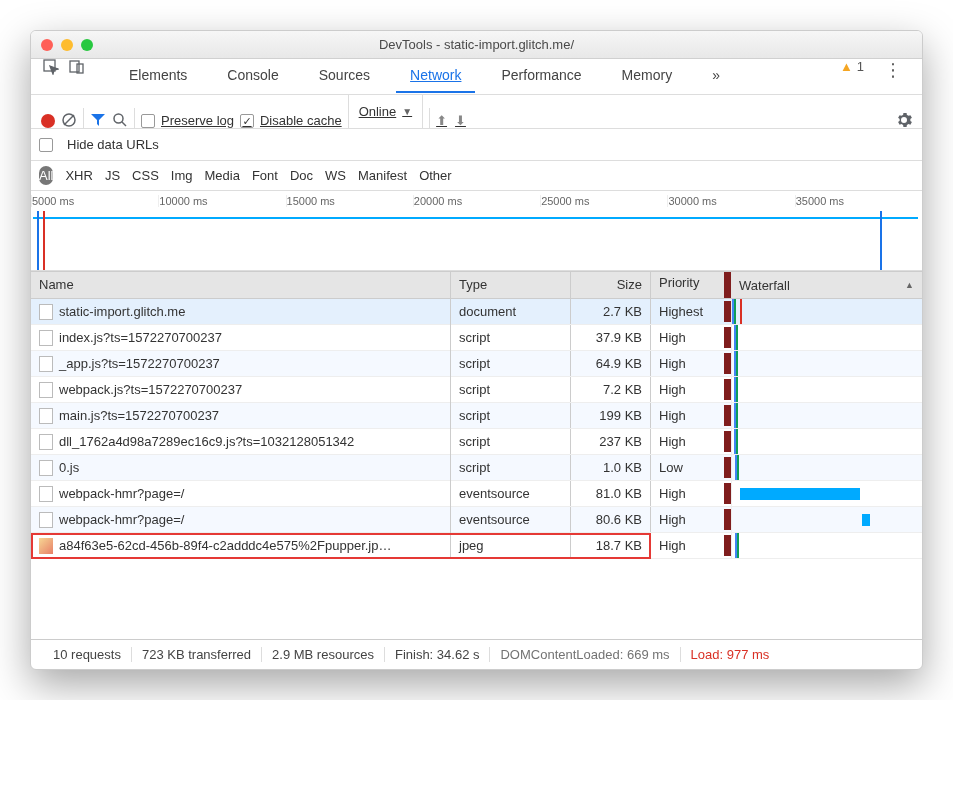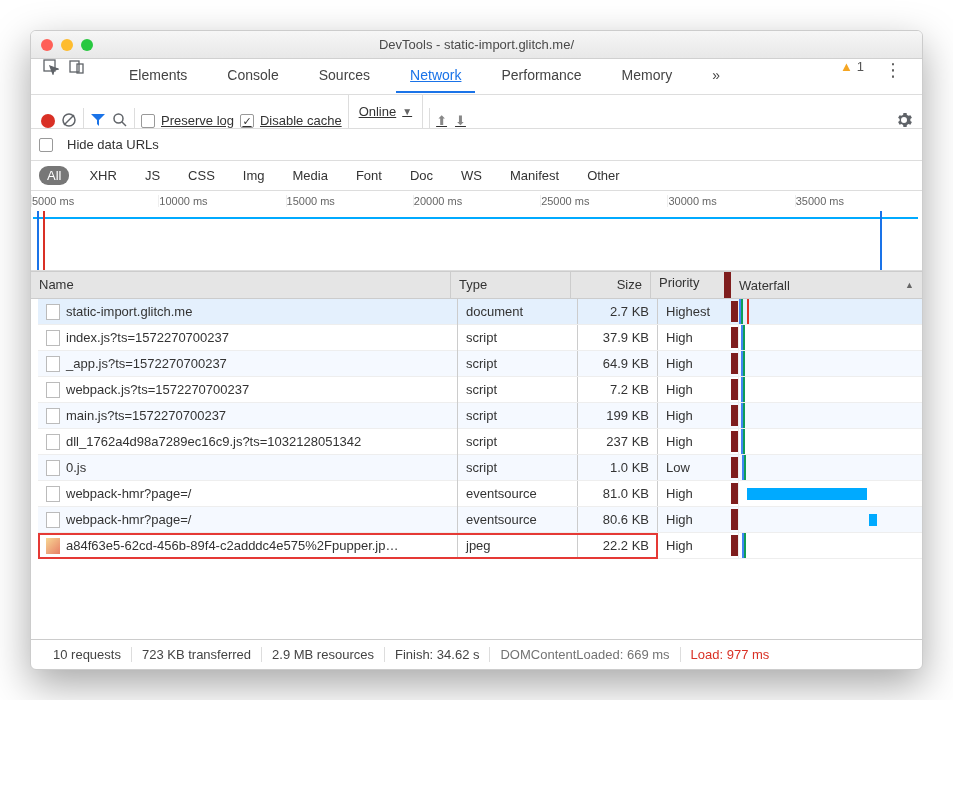--- a/index.html
+++ b/index.html
@@ -28,38 +28,38 @@
 .funnel { color: #1a73e8; }
 .checkbox { width: 14px; height: 14px; border: 1px solid #999; border-radius: 2px; display: inline-flex; align-items: center; justify-content: center; background: #fff; }
 .checkbox.checked::after { content: "✓"; font-size: 11px; color: #333; }
 .label { font-size: 13px; color: #333; }
 .select-online { display: flex; align-items: center; gap: 6px; border-left: 1px solid #ddd; border-right: 1px solid #ddd; padding: 0 10px; height: 100%; }
 .up-down-arrows { display: flex; gap: 8px; color: #888; }
 .gear { margin-left: auto; color: #5f6368; }
 .filter-row { height: 32px; border-bottom: 1px solid #ddd; display: flex; align-items: center; padding: 0 8px; gap: 14px; }
 .filter-input { width: 180px; height: 22px; border: 1px solid #ccc; border-radius: 3px; padding: 0 6px; font-size: 12px; color: #888; }
 .type-row { height: 30px; border-bottom: 1px solid #ddd; display: flex; align-items: center; padding: 0 8px; gap: 12px; font-size: 13px; }
-.type-chip { padding: 2px 8px; border-radius: 9px; cursor: pointer; }
+.type-chip { padding: 2px 0; border-radius: 9px; cursor: pointer; }
 .type-chip.active { background: #777; color: #fff; }
 .timeline { height: 80px; border-bottom: 1px solid #ddd; position: relative; }
 .timeline-ticks { display: flex; font-size: 11px; color: #666; padding: 4px 0 0 0; }
 .tick { flex: 1; border-left: 1px solid #eee; }
 .timeline-canvas { position: absolute; top: 20px; left: 0; right: 0; bottom: 0; }
 .tl-line { position: absolute; top: 6px; left: 2px; right: 4px; height: 2px; background: #00aaff; }
 .tl-mark-blue { position: absolute; top: 0; bottom: 0; width: 2px; background: #1a73e8; }
 .tl-mark-red { position: absolute; top: 0; bottom: 0; width: 2px; background: #d93025; }
 .table-wrap { }
 .table-head { display: flex; height: 28px; background: #e5e5e5; border-bottom: 1px solid #ccc; border-top: 1px solid #ccc; font-size: 13px; color: #333; }
 .col-name { width: 420px; padding: 5px 8px; border-right: 1px solid #ccc; }
 .col-type { width: 120px; padding: 5px 8px; border-right: 1px solid #ccc; }
 .col-size { width: 80px; padding: 5px 8px; border-right: 1px solid #ccc; text-align: right; }
 .col-pri { width: 80px; padding: 3px 8px; border-right: 7px solid #7f1d1d; }
 .col-wf { flex: 1; padding: 5px 8px; display: flex; justify-content: space-between; align-items: center; }
 .sort-tri { font-size: 9px; color: #666; }
-.table-body { min-height: 330px; position: relative; margin-left: 7px; }
+.table-body { min-height: 330px; position: relative; }
 .row { display: flex; height: 26px; font-size: 13px; border-bottom: 1px solid #eee; align-items: center; }
 .row.even { background: #f5f9ff; }
 .row.highlight { background: #e4f0fd; }
 .row .col-name { display: flex; align-items: center; gap: 6px; white-space: nowrap; overflow: hidden; text-overflow: ellipsis; }
 .file-icon { width: 14px; height: 16px; border: 1px solid #bbb; background: #fff; flex-shrink: 0; }
 .file-icon.img { background: linear-gradient(135deg,#f7d794,#e77f67); border: none; }
 .wf-cell { flex: 1; position: relative; height: 100%; border-left: 1px solid #eee; }
 .wf-bar { position: absolute; height: 12px; top: 7px; background: #00aaff; }
 .wf-tick-blue { position: absolute; top: 0; bottom: 0; width: 2px; background: #4285f4; }
 .wf-tick-green { position: absolute; top: 0; bottom: 0; width: 2px; background: #0f9d58; }
@@ -320,21 +320,21 @@
           <div class="wf-cell">
             <div class="wf-bar" style="left: 130px; width: 8px;"></div>
           </div>
         </div>
         <div class="row">
           <div class="col-name">
             <span class="file-icon img"></span>
             <span>a84f63e5-62cd-456b-89f4-c2adddc4e575%2Fpupper.jp…</span>
           </div>
           <div class="col-type">jpeg</div>
-          <div class="col-size">22.2 KB</div>
+          <div class="col-size">18.7 KB</div>
           <div class="col-pri">High</div>
           <div class="wf-cell">
             <div class="wf-tick-green" style="left: 5px;"></div>
             <div class="wf-tick-blue" style="left: 3px;"></div>
           </div>
         </div>
         <div style="height: 80px;"></div>
         <div class="redbox" style="left:0; top:234px; width:620px; height:26px;"></div>
     </div>
   </div>

